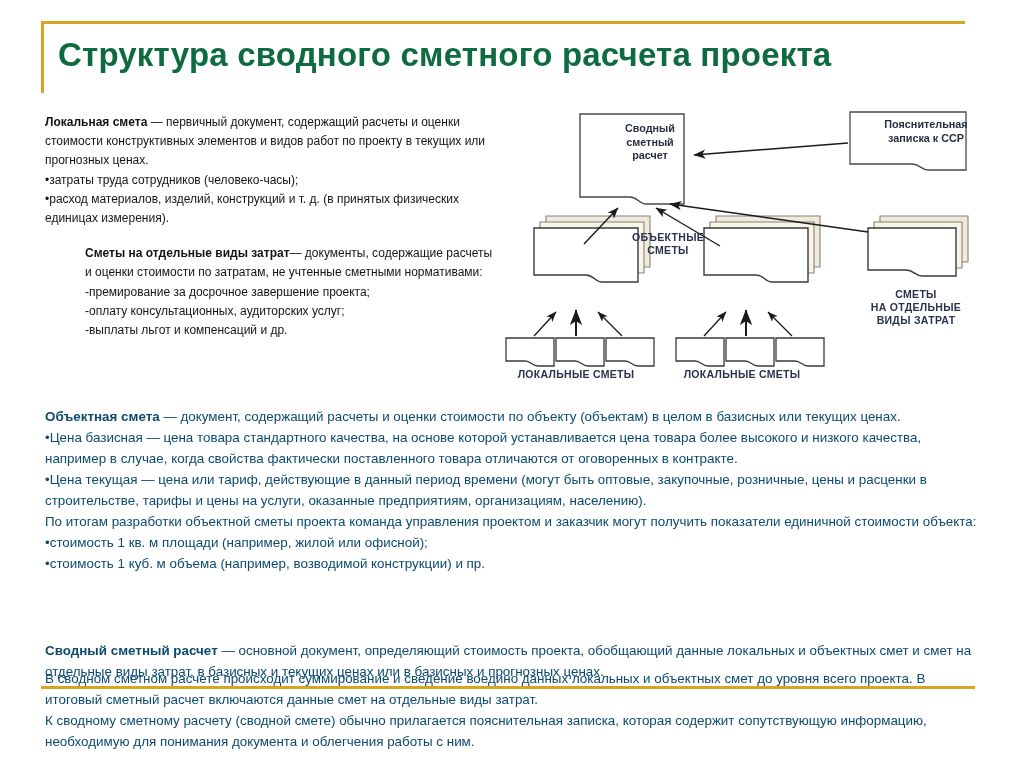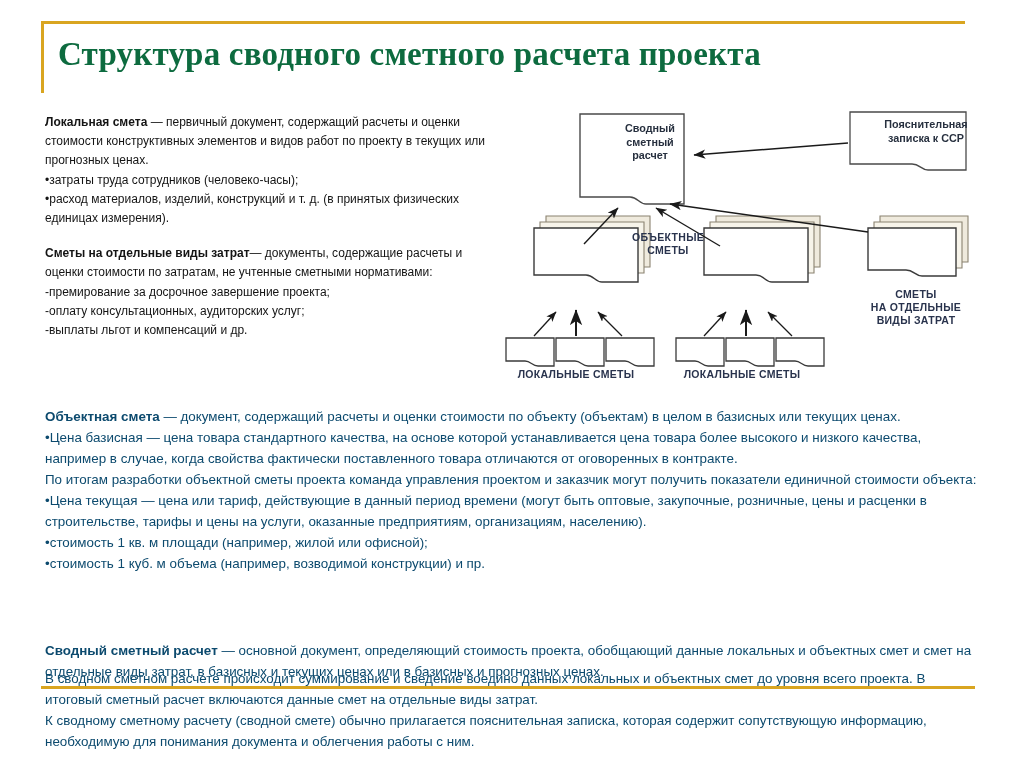--- a/index.html
+++ b/index.html
@@ -45,40 +45,40 @@
     height: 3px;
     background: #d9a520;
   }
 
   
   .title {
     position: absolute;
     left: 58px;
     top: 36px;
     width: 930px;
-    font-family: Liberation Serif, serif;
+    font-family: Liberation Sans, sans-serif;
     font-size: 33px;
     font-weight: bold;
     color: #0d6b3f;
     letter-spacing: 0.2px;
     white-space: nowrap;
   }
 
   
   .col-left {
     position: absolute;
     left: 45px;
     top: 113px;
     width: 450px;
     font-size: 12px;
     line-height: 19.2px;
     color: #141414;
   }
   .col-left .blk { margin: 0 0 4px 0; }
-  .col-left .blk2 { margin-top: 16px; }
+  .col-left .blk2 { margin-top: 16px; margin-left: 40px; }
   .col-left p { margin: 0; }
   .lead { font-weight: bold; }
 
   
   .body-wide {
     position: absolute;
     left: 45px;
     width: 940px;
     font-size: 13.4px;
     line-height: 21px;
@@ -220,22 +220,22 @@
     <div class="dlabel lbl-sep">СМЕТЫ
 НА ОТДЕЛЬНЫЕ
 ВИДЫ ЗАТРАТ</div>
     <div class="dlabel lbl-loc1">ЛОКАЛЬНЫЕ СМЕТЫ</div>
     <div class="dlabel lbl-loc2">ЛОКАЛЬНЫЕ СМЕТЫ</div>
   </div>
 
   <div class="body-wide blk-a">
     <p><span class="lead">Объектная смета</span><span> — документ, содержащий расчеты и оценки стоимости по объекту (объектам) в целом в базисных или текущих ценах.</span></p>
     <p>•Цена базисная — цена товара стандартного качества, на основе которой устанавливается цена товара более высокого и низкого качества, например в случае, когда свойства фактически поставленного товара отличаются от оговоренных в контракте.</p>
+    <p>•Цена текущая — цена или тариф, действующие в данный период времени (могут быть оптовые, закупочные, розничные, цены и расценки в строительстве, тарифы и цены на услуги, оказанные предприятиям, организациям, населению).</p>
     <p>По итогам разработки объектной сметы проекта команда управления проектом и заказчик могут получить показатели единичной стоимости объекта:</p>
-    <p>•Цена текущая — цена или тариф, действующие в данный период времени (могут быть оптовые, закупочные, розничные, цены и расценки в строительстве, тарифы и цены на услуги, оказанные предприятиям, организациям, населению).</p>
     <p>•стоимость 1 кв. м площади (например, жилой или офисной);</p>
     <p>•стоимость 1 куб. м объема (например, возводимой конструкции) и пр.</p>
   </div>
 
   <div class="body-wide blk-b">
     <p><span class="lead">Сводный сметный расчет</span><span> — основной документ, определяющий стоимость проекта, обобщающий данные локальных и объектных смет и смет на отдельные виды затрат, в базисных и текущих ценах или в базисных и прогнозных ценах.</span></p>
   </div>
 
   <div class="body-wide blk-c">
     <p>В сводном сметном расчете происходит суммирование и сведение воедино данных локальных и объектных смет до уровня всего проекта. В итоговый сметный расчет включаются данные смет на отдельные виды затрат.</p>

